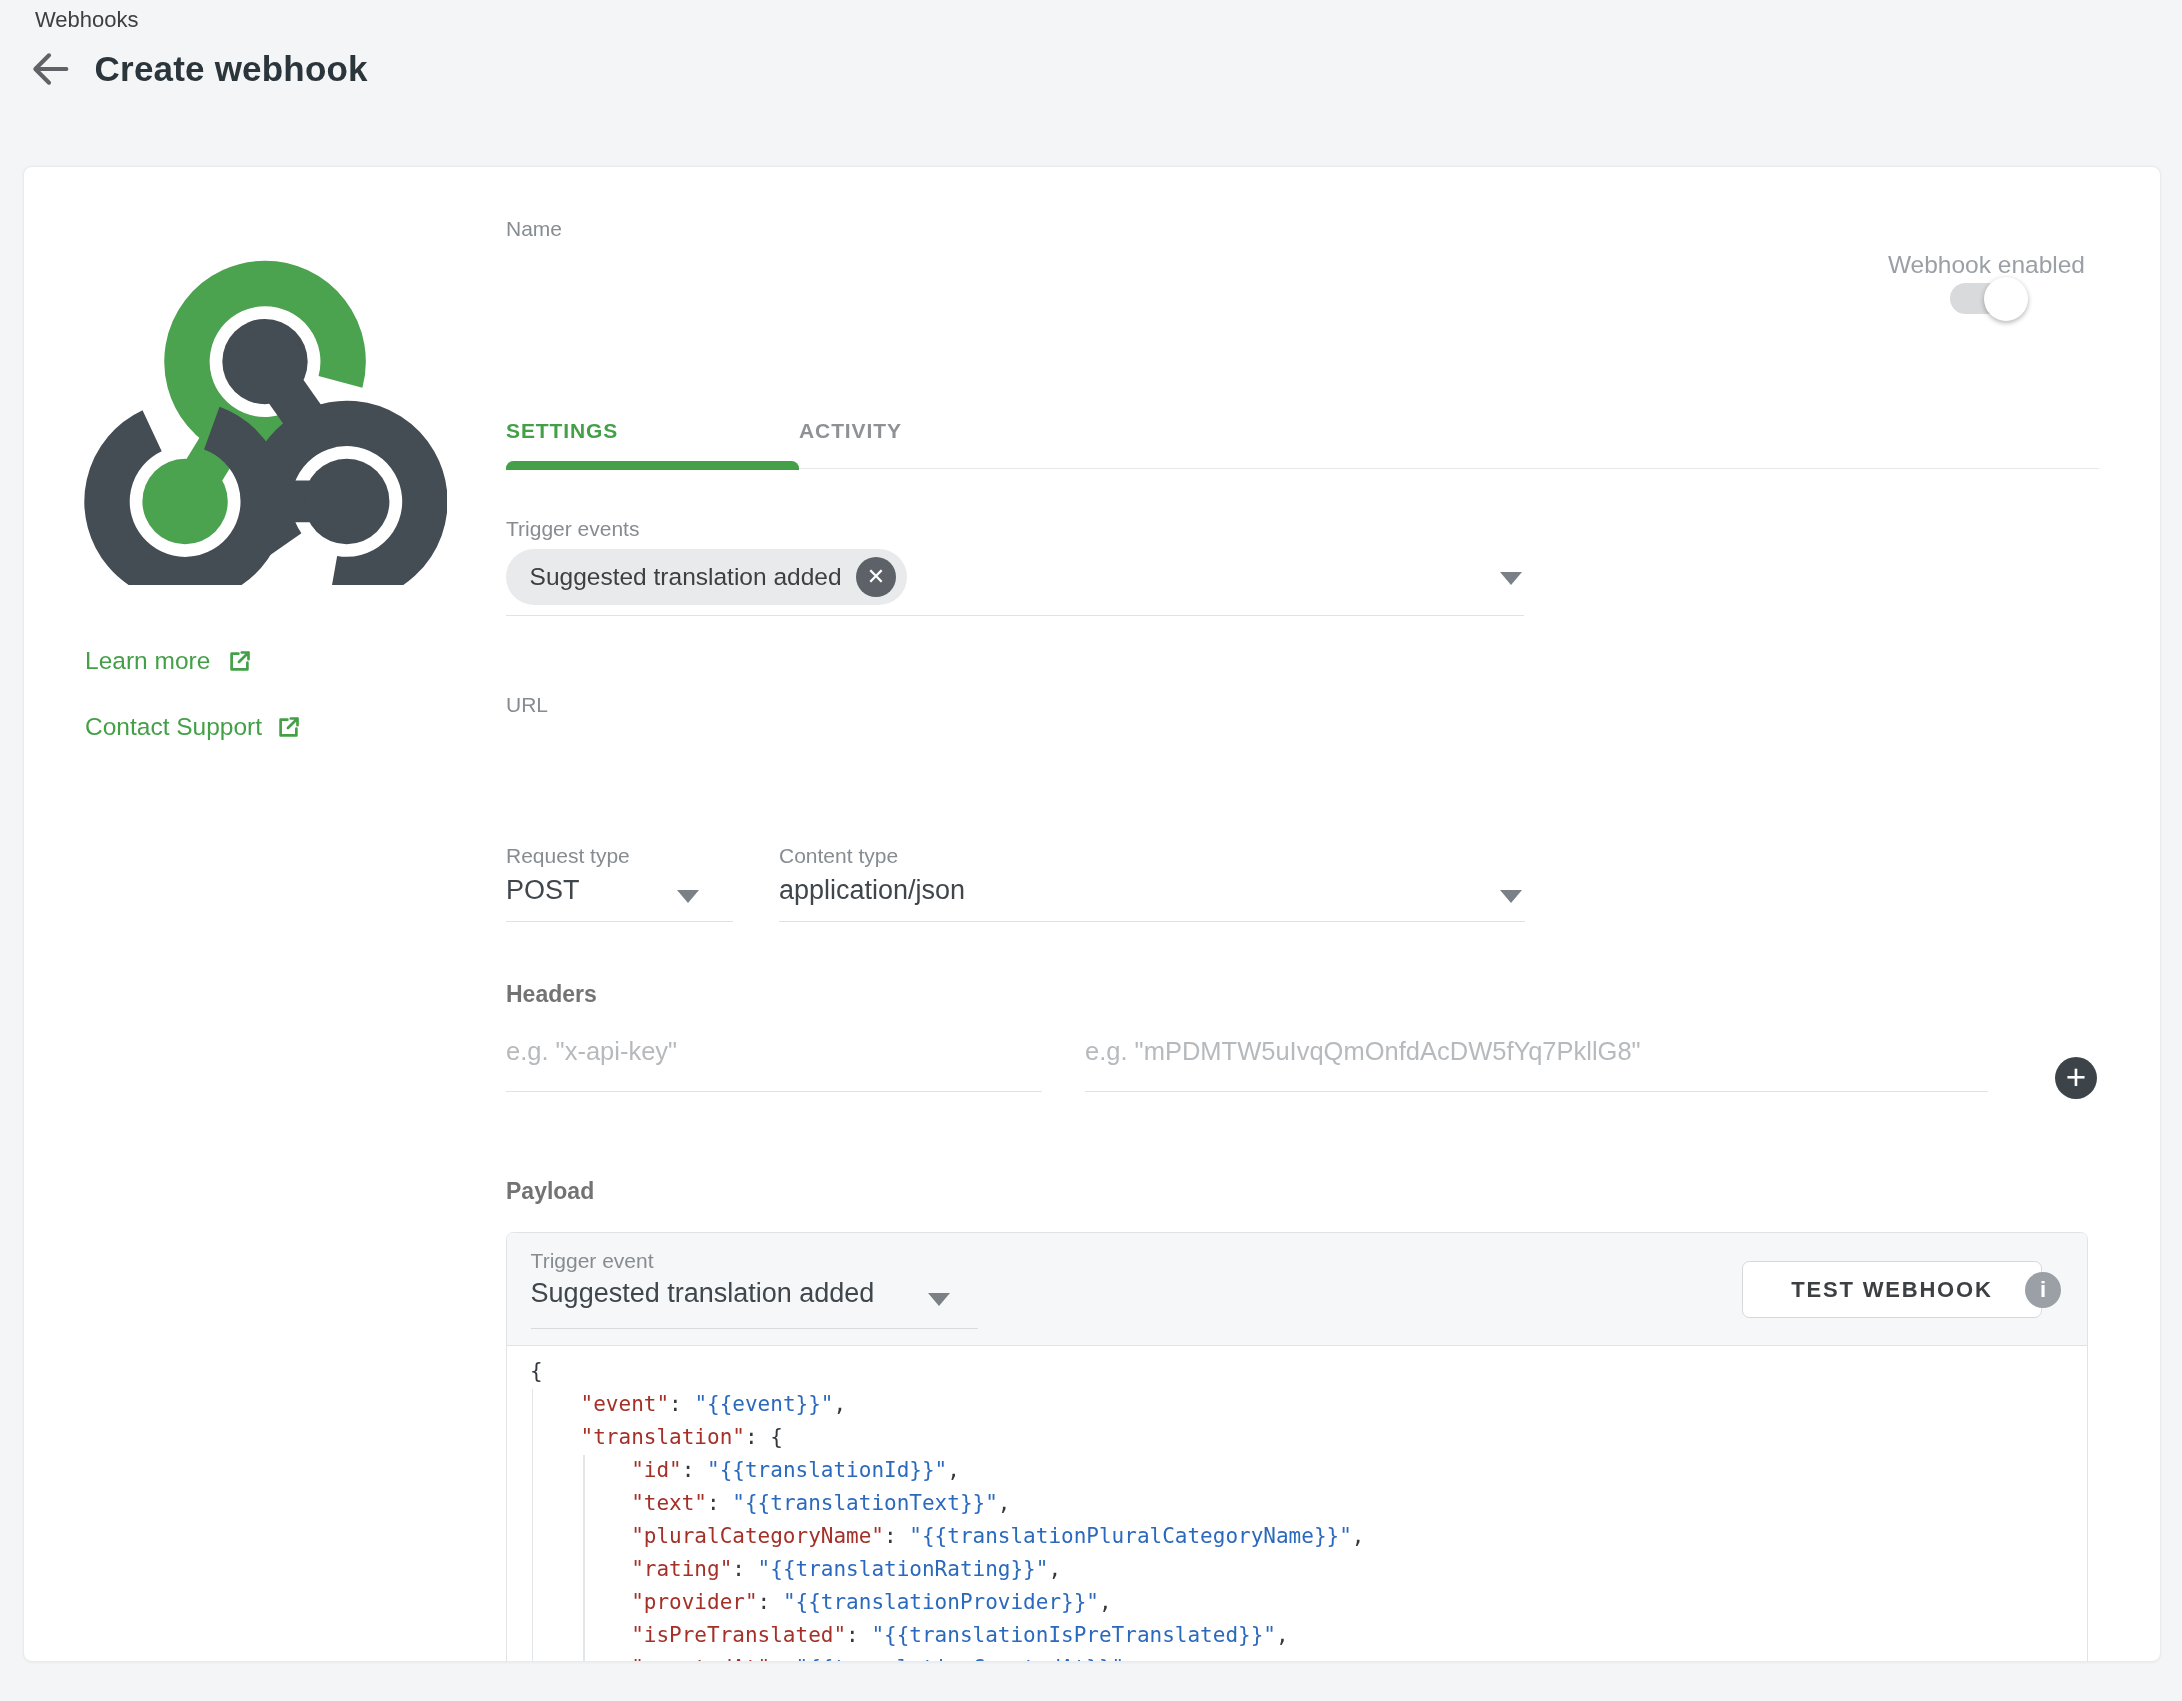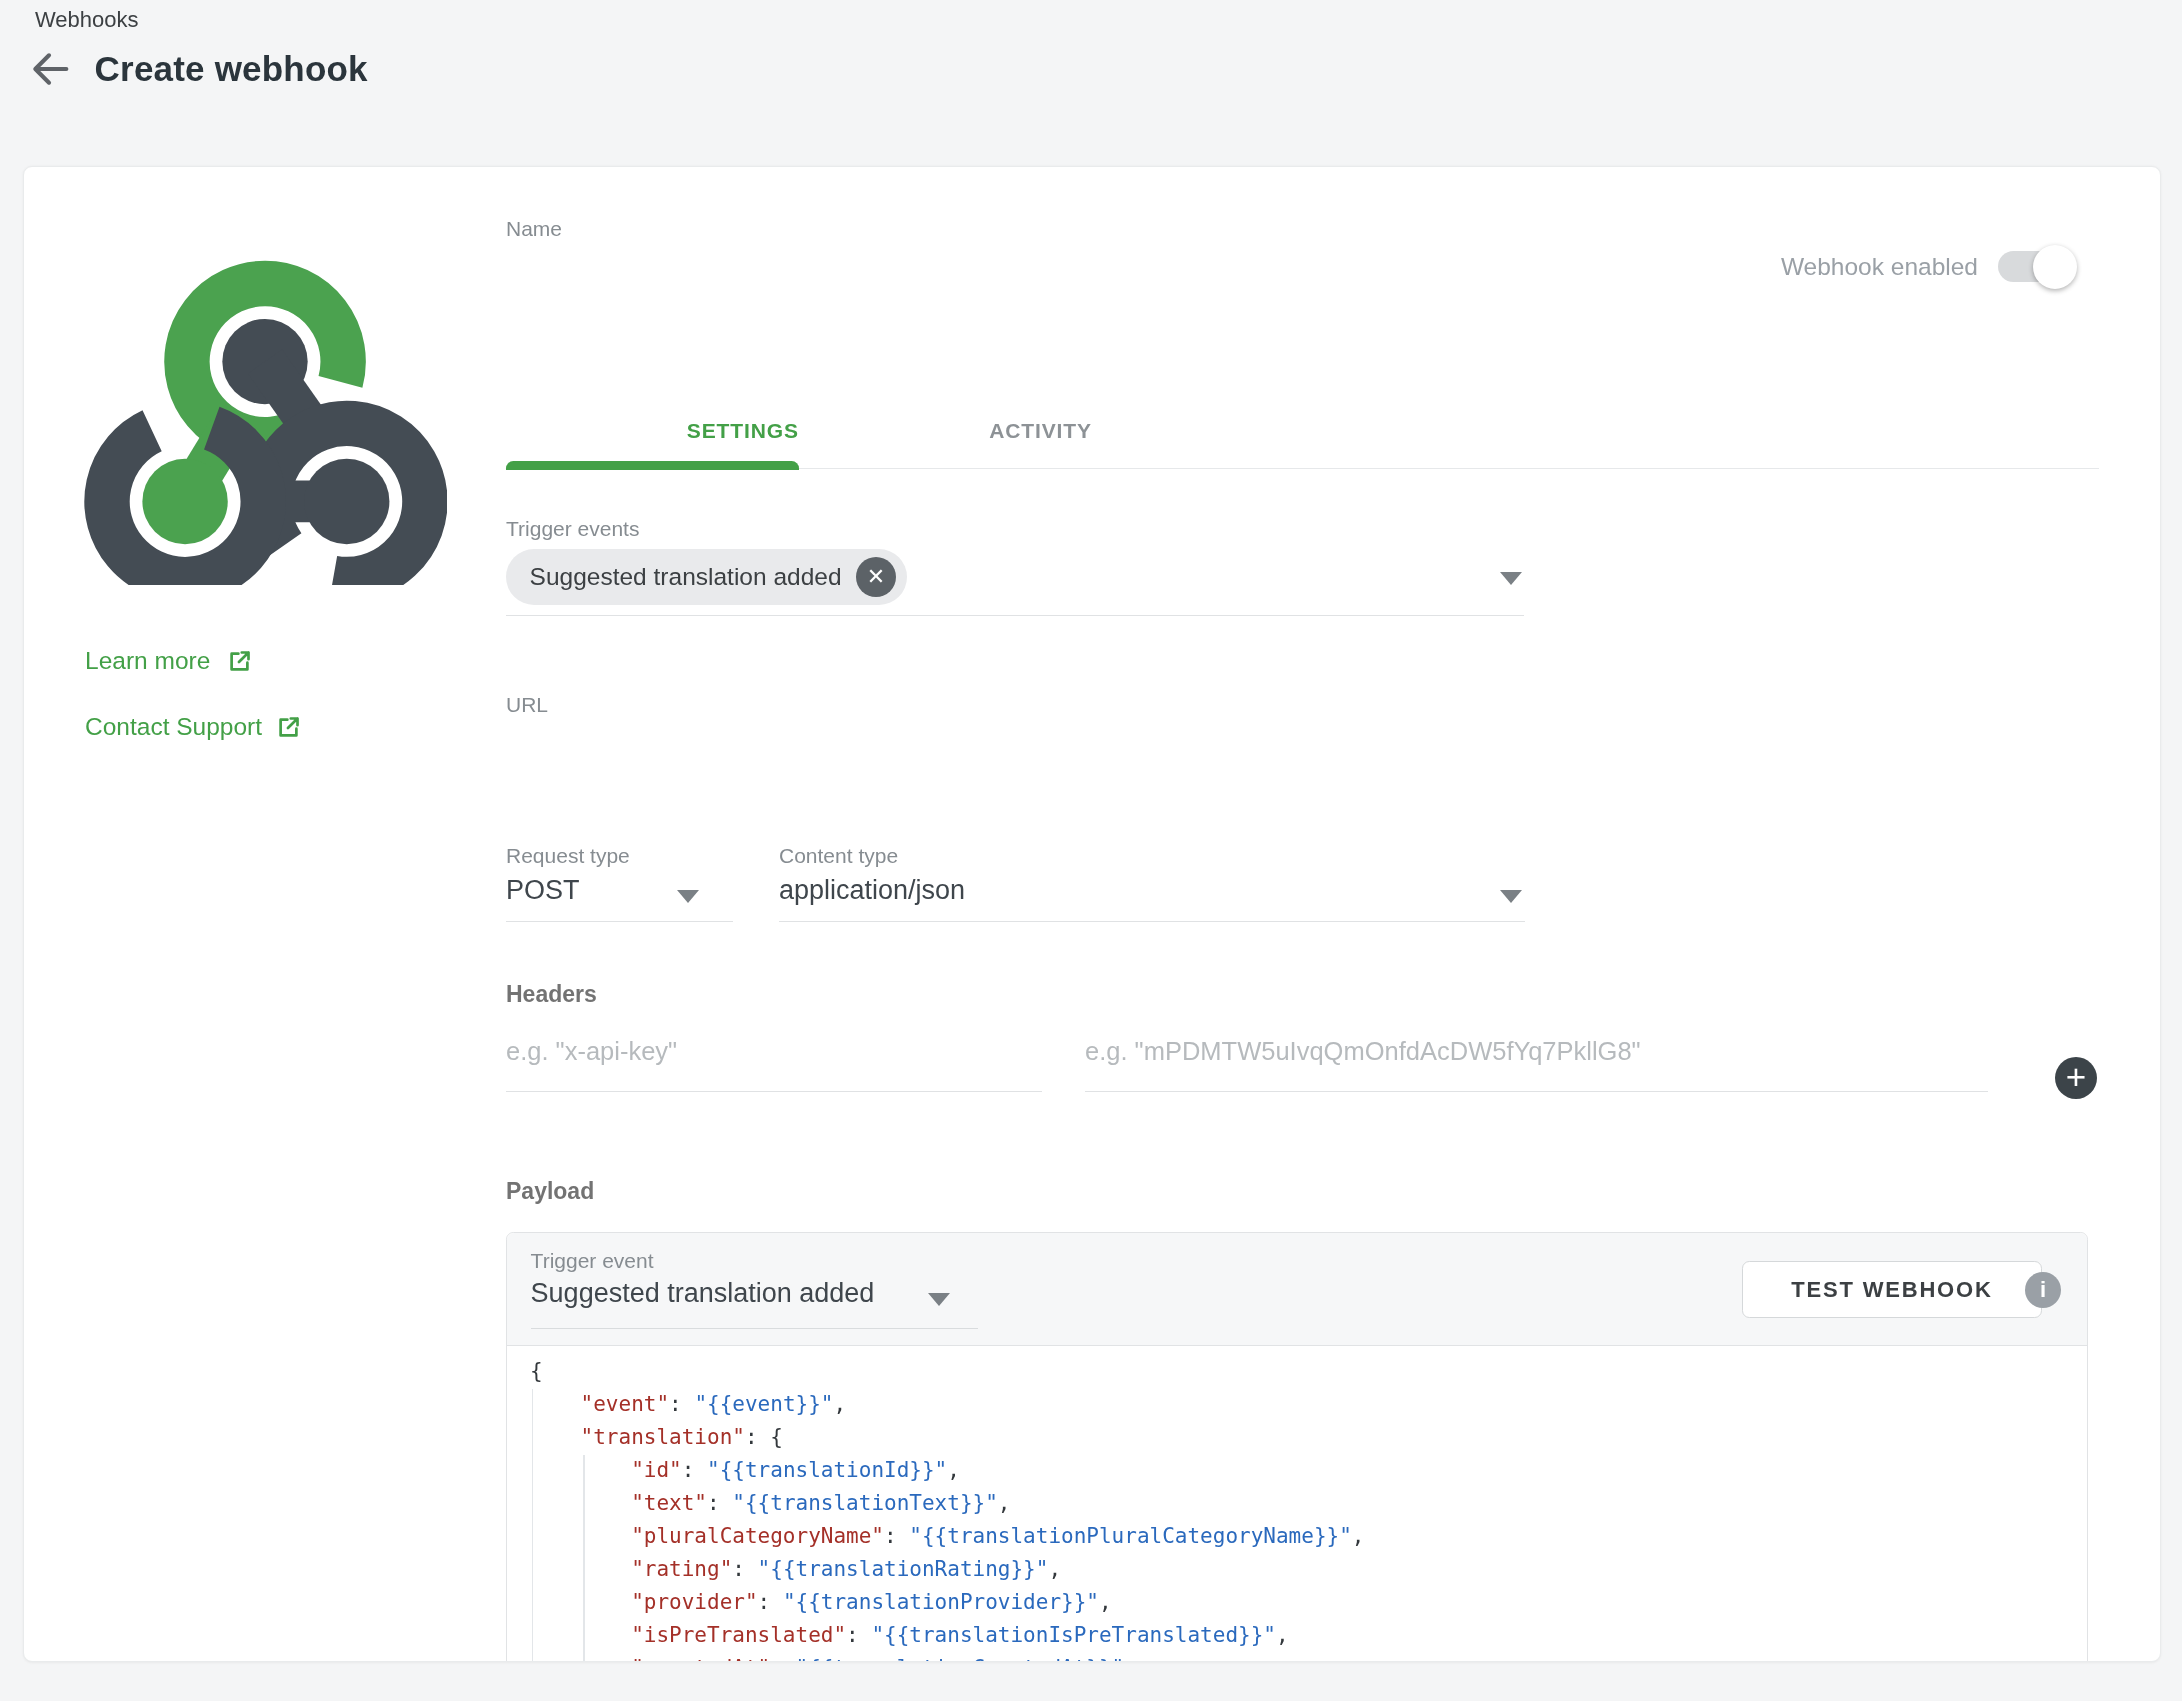--- a/index.html
+++ b/index.html
@@ -33,30 +33,30 @@
   .abs { position:absolute; }
 
   .text-input { border:none; outline:none; background:transparent; font-family:"Liberation Sans",sans-serif;
     font-size:26px; color:#3f464c; width:100%; padding:0; }
   .text-input::placeholder { color:#b6babd; }
 
   
   .name-field { left:482px; top:50px; width:1018px; }
   .name-input-wrap { position:absolute; left:482px; top:84px; width:1018px; height:58px; border-bottom:0.9px solid #e0e2e4; }
 
-  .toggle-group { position:absolute; top:84px; right:89px; display:flex; align-items:center; gap:20px; cursor:pointer; }
+  .toggle-group { position:absolute; top:84px; right:75px; display:flex; align-items:center; gap:4px; cursor:pointer;flex-direction:column; }
   .toggle-label { font-size:24.5px; color:#9aa0a6; }
   .toggle-track { width:73px; height:31px; border-radius:15.5px; background:#d8dadc; position:relative; }
   .toggle-knob { position:absolute; right:-5.5px; top:-6.4px; width:44px; height:44px; border-radius:50%;
     background:#fff; box-shadow:0 1.8px 5.5px rgba(0,0,0,.3); }
 
   
   .tabs { position:absolute; left:482px; top:227px; width:1593px; height:75px;
     border-bottom:1.8px solid #e6e8ea; display:flex; }
-  .tab { width:293px; display:flex; align-items:center; justify-content:flex-end;
+  .tab { width:293px; display:flex; align-items:center; justify-content:flex-start;
     font-size:21px; font-weight:700; letter-spacing:0.9px; color:#8d9296; cursor:pointer; position:relative; }
   .tab.active { color:#43a047; }
   .tab.active .tab-indicator { position:absolute; left:0; right:0; bottom:-1.8px; height:9px;
     background:#43a047; border-radius:7.3px 7.3px 0 0; }
 
   
   .chip { position:absolute; left:482px; top:382px; height:56px; display:inline-flex; align-items:center;
     gap:14.5px; background:#e9eaec; border-radius:28px; padding:0 11px 0 23.6px; }
   .chip-text { font-size:24.5px; color:#3c4043; }
   .chip-x { width:40px; height:40px; border-radius:50%; background:#5c6267; color:#fff;

